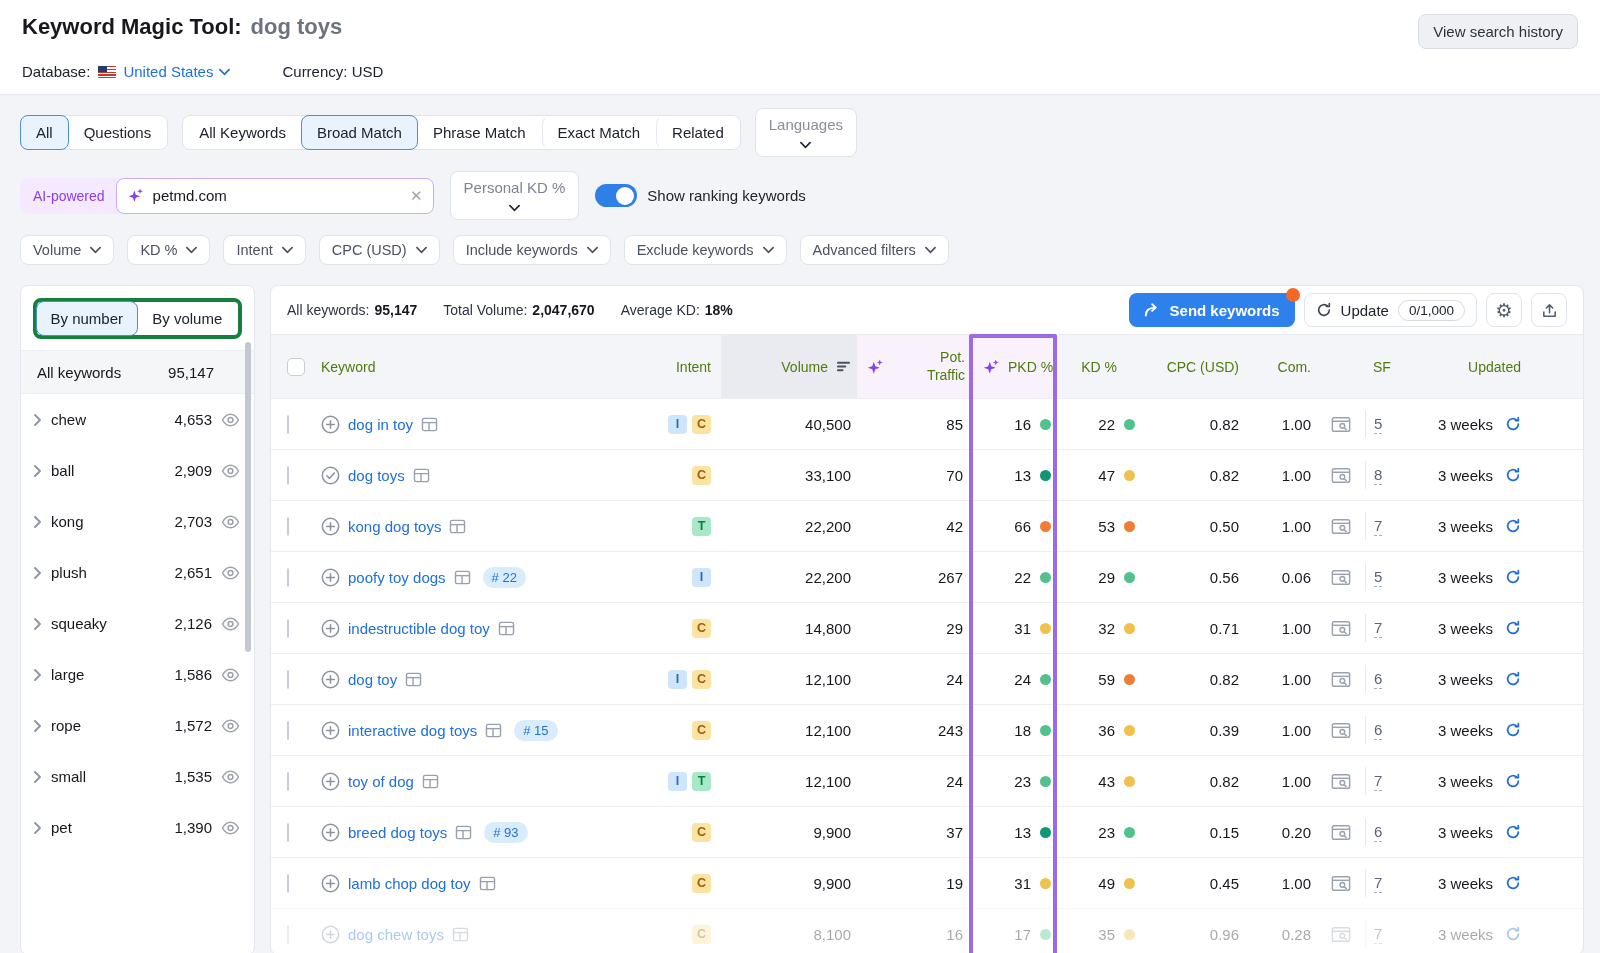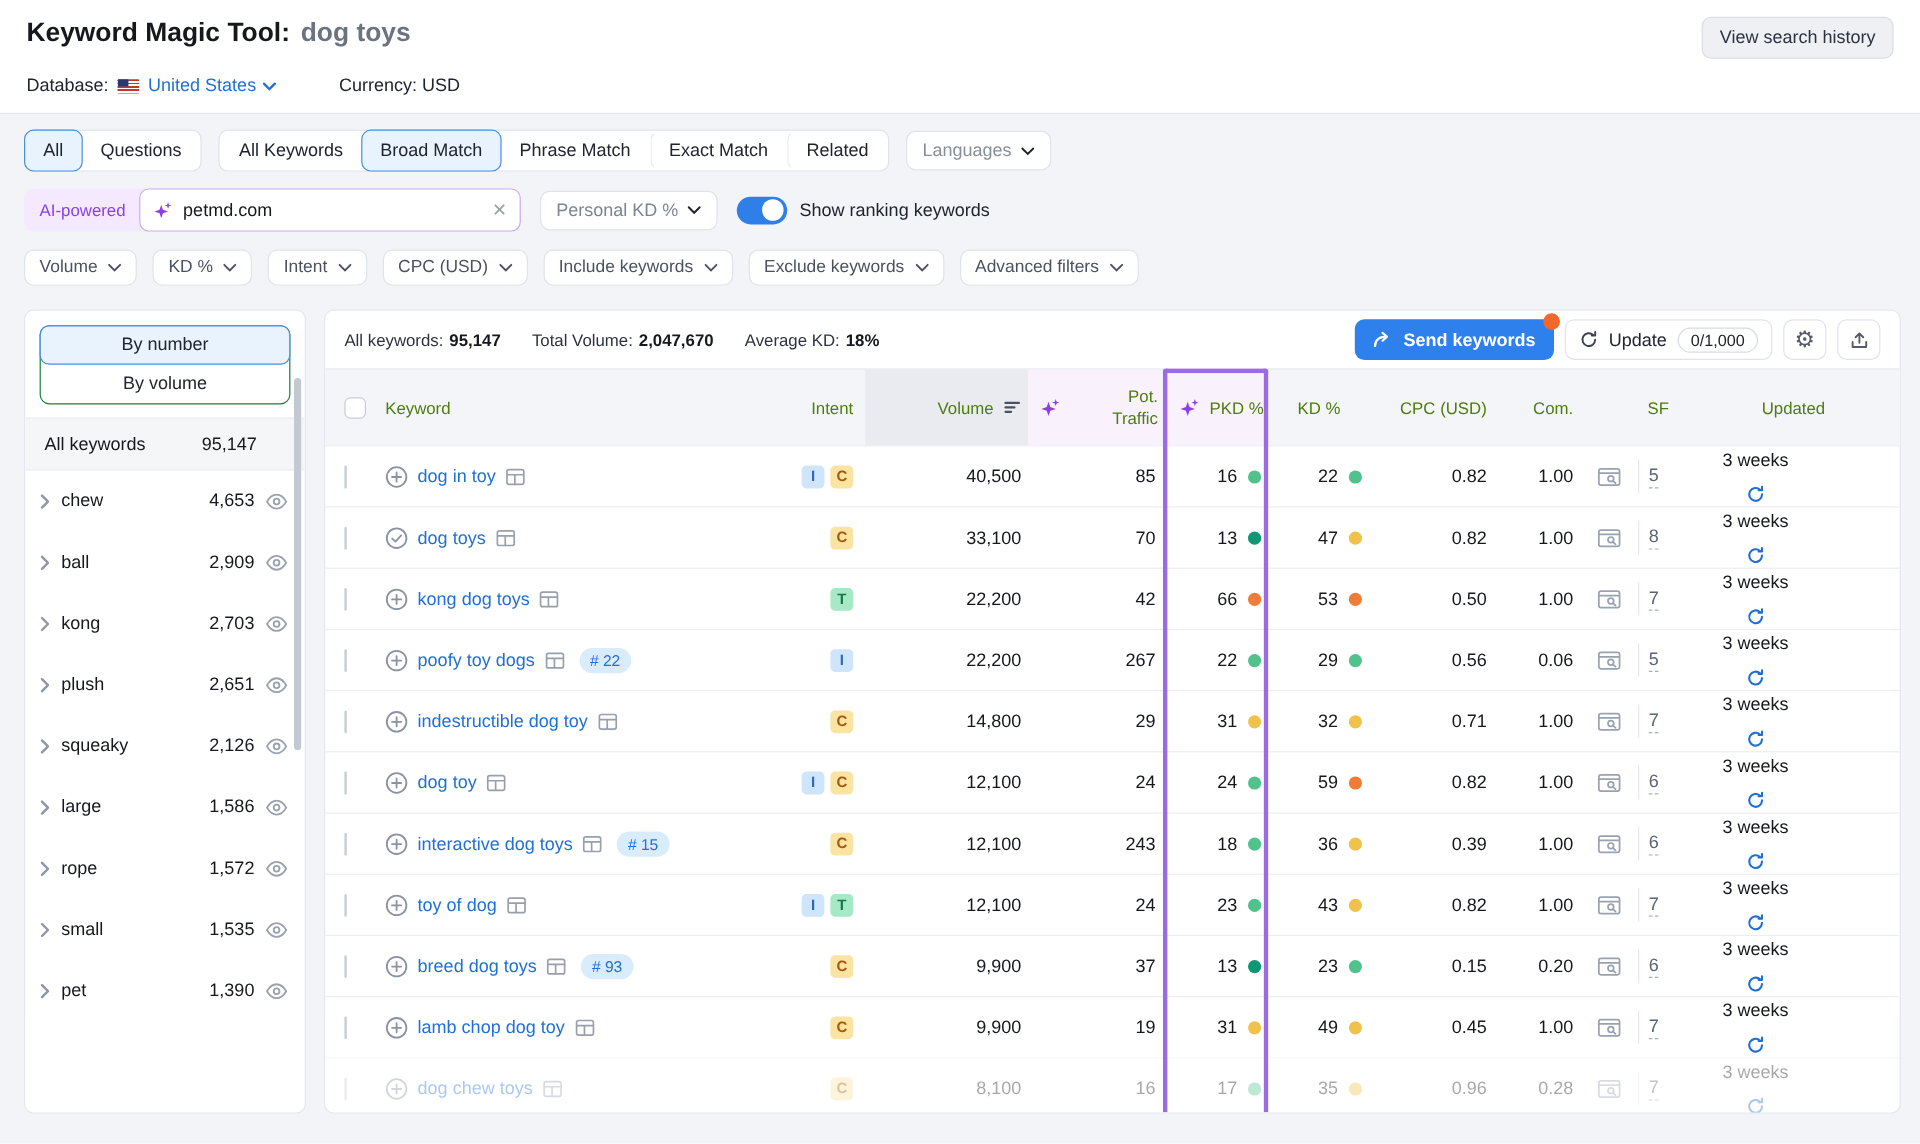--- a/index.html
+++ b/index.html
@@ -35,21 +35,21 @@
   .seg { display:flex; background:#fff; border:1px solid #dfe3ea; border-radius:8px; }
   .segbtn {
     font-family:inherit; font-size:15px; color:#20242e; background:transparent; border:1px solid transparent;
     padding:7px 15px; cursor:pointer; border-radius:8px; position:relative;
   }
   .segbtn + .segbtn { border-left:1px solid #e6e9ef; }
   .segbtn.sel { background:#e9f3fd; border:1px solid #4a90d9; margin:-1px; z-index:2; }
   .segbtn.sel + .segbtn { border-left-color:transparent; }
   .btn-drop {
     display:inline-flex; align-items:center; gap:8px; font-family:inherit; font-size:15px;
-    background:#fff; border:1px solid #dfe3ea; border-radius:8px; padding:7px 13px; cursor:pointer; color:#20242e;
+    background:#fff; border:1px solid #dfe3ea; border-radius:8px; padding:7px 13px; cursor:pointer; color:#20242e;flex-direction:column;
   }
   .btn-drop.gray { color:#878e9c; }
 
   .search-row { display:flex; align-items:center; gap:16px; margin-top:14px; }
   .ai-wrap { display:flex; align-items:center; background:#f4e9fe; border-radius:9px; padding:0 0 0 13px; }
   .ai-label { color:#8a3fe8; font-size:14px; margin-right:11px; }
   .ai-input {
     display:flex; align-items:center; background:#fff; border:1px solid #cfa9f4; border-radius:8px;
     height:36px; width:318px; padding:0 10px 0 11px; gap:8px;
   }
@@ -68,21 +68,21 @@
     background:#fff; border:1px solid #dfe3ea; border-radius:8px; padding:6px 12px; cursor:pointer;
   }
 
   
   .content { display:flex; gap:15px; padding:20px 16px 0 20px; height:690px; }
   .card { background:#fff; border:1px solid #e4e7ed; border-radius:8px; overflow:hidden; }
 
   
   .sidebar { flex:0 0 235px; position:relative; }
   .side-tabs-wrap { padding:12px 12px 11px 12px; }
-  .side-seg { display:flex; border:1px solid #15803d; border-radius:8px;flex-direction:column; }
+  .side-seg { display:flex; border:4px solid #15803d; border-radius:8px; }
   .side-seg .segbtn { flex:1; padding:7px 6px; font-size:15px; }
   .side-all { display:flex; align-items:center; height:44px; background:#f5f6f8; border-top:1px solid #eceef2;
     border-bottom:1px solid #eceef2; padding:0 40px 0 16px; font-size:15px; }
   .side-all .lbl { flex:1; }
   .side-row { display:flex; align-items:center; height:51px; padding:0 14px 0 12px; gap:9px; font-size:15px; cursor:pointer; }
   .side-row .lbl { flex:1; color:#16181d; }
   .side-row .cnt { color:#16181d; }
   .side-scrollthumb { position:absolute; right:3px; top:56px; width:6px; height:310px; border-radius:3px; background:#c4c8d1; }
 
   
@@ -129,21 +129,21 @@
   .c-num { display:flex; justify-content:flex-end; align-items:center; padding-right:6px; color:#16181d; }
   .c-dotted { gap:9px; }
   .dot { width:11px; height:11px; border-radius:50%; }
   .dot-green { background:#52c28d; }
   .dot-dark { background:#0f9674; }
   .dot-yellow { background:#f0c24b; }
   .dot-orange { background:#ef7d39; }
   .c-serp { display:flex; justify-content:center; }
   .c-sf { display:flex; padding-left:8px; border-left:1px solid #e6e9ef; height:28px; align-items:center; }
   .sf-val { color:#5a6475; border-bottom:1px dashed #a7aebb; cursor:pointer; padding-bottom:1px; }
-  .c-updated { display:flex; justify-content:flex-end; align-items:center; gap:12px; padding-right:46px;flex-direction:column; }
+  .c-updated { display:flex; justify-content:flex-end; align-items:center; gap:12px; padding-right:46px; }
 
   .pkd-overlay { position:absolute; left:698px; top:48px; bottom:0; width:88px;
     border:4px solid #9c6be4; border-bottom:none; border-radius:3px 3px 0 0; pointer-events:none; }
 </style>
 </head>
 <body>
 
 <div class="topbar">
   <div class="title-row">
     <span class="title">Keyword Magic Tool:</span>

